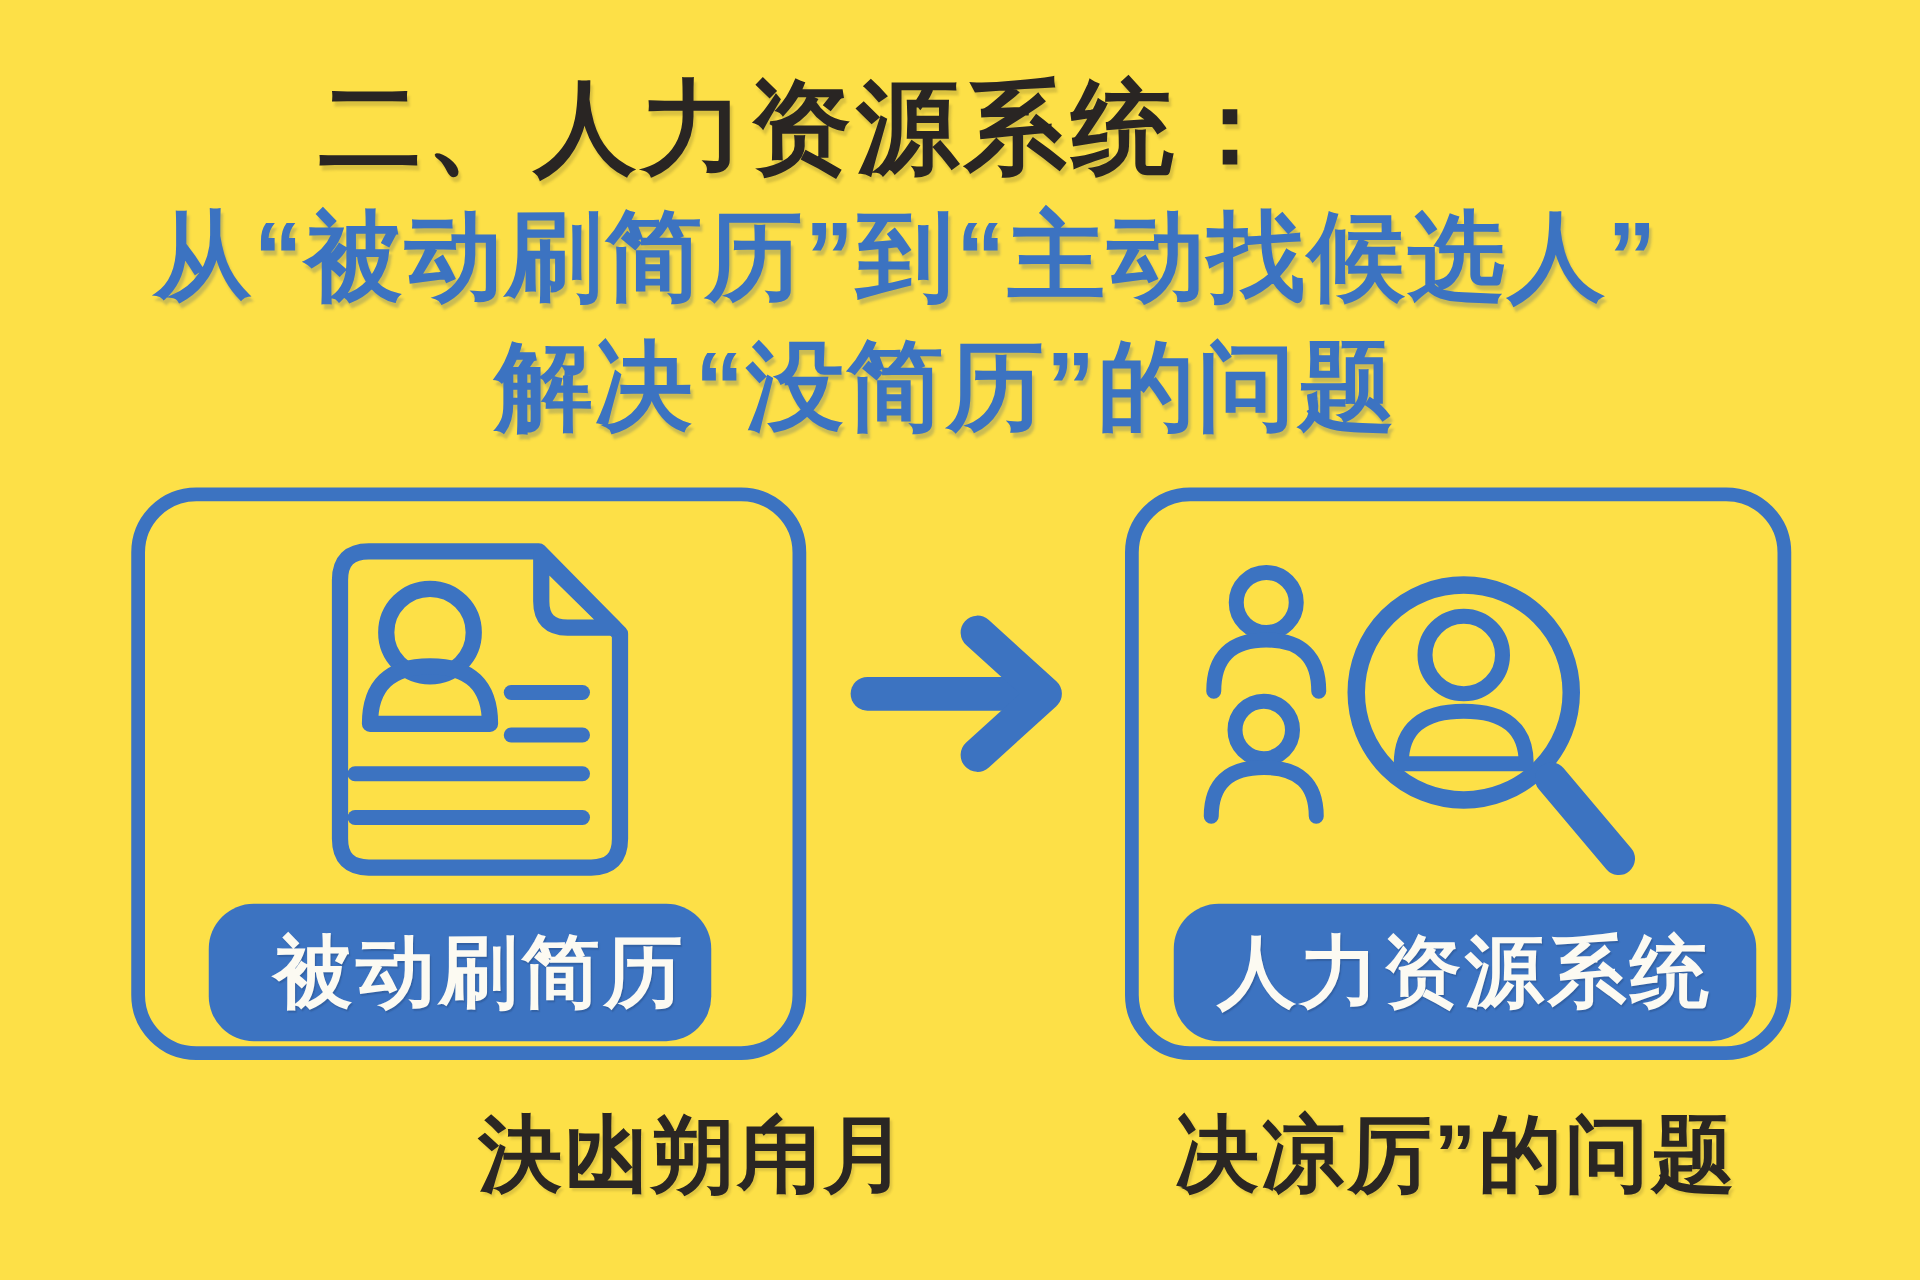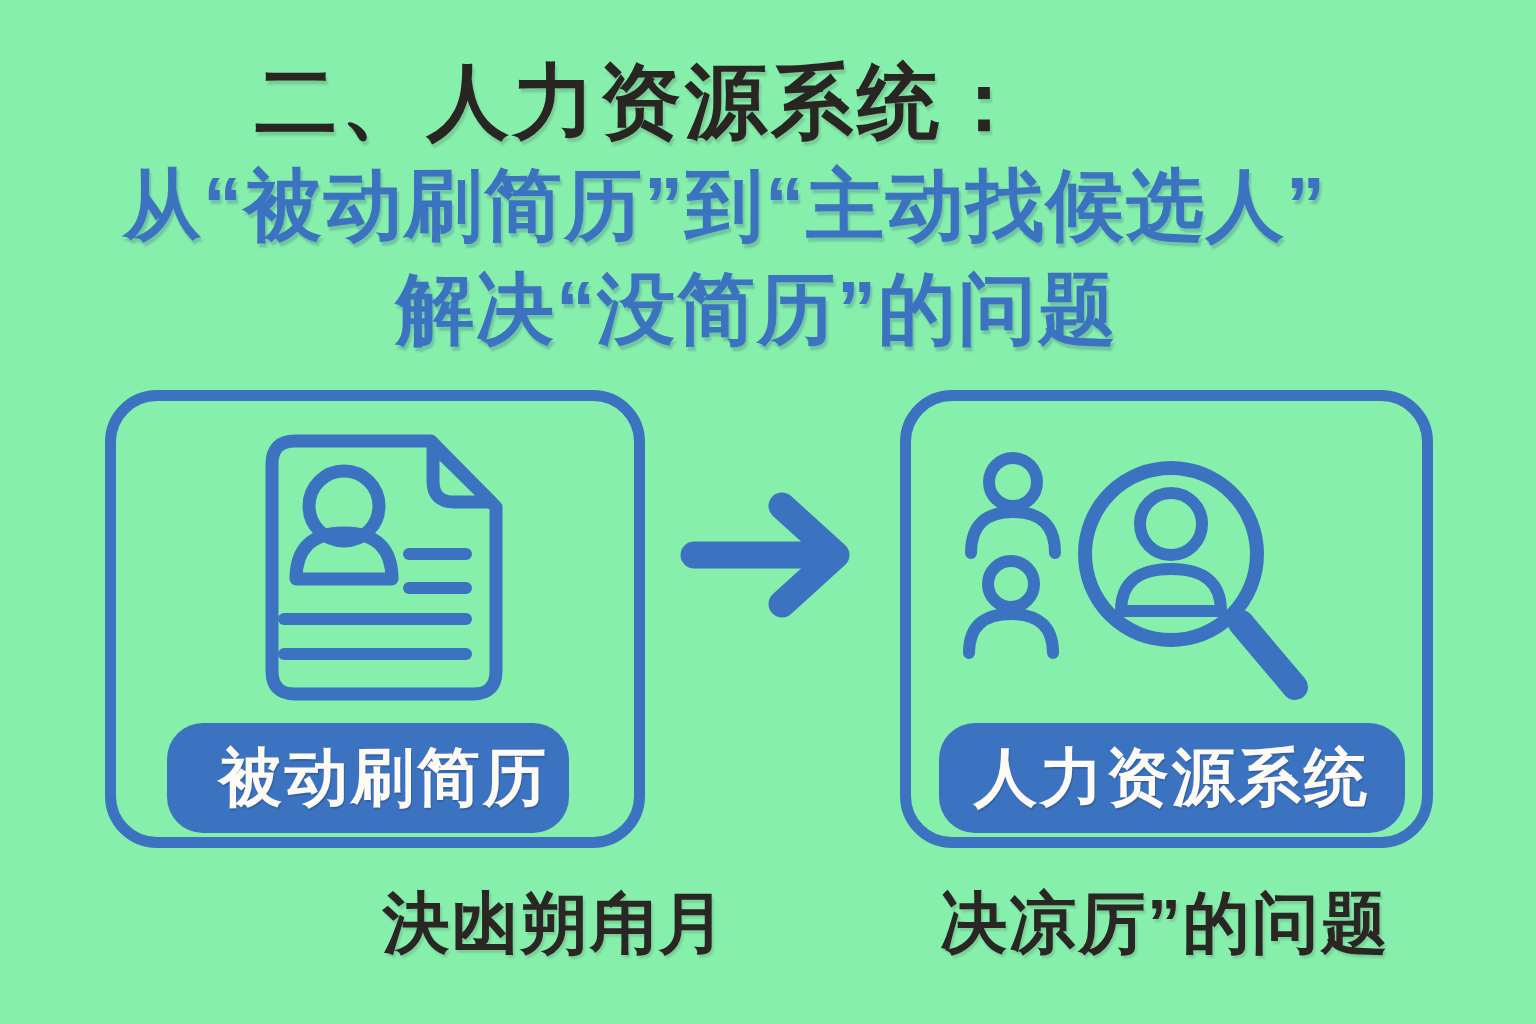--- a/index.html
+++ b/index.html
@@ -1,18 +1,18 @@
 <!DOCTYPE html>
 <html><head>
 <meta charset="utf-8">
 <style>
   html,body{margin:0;padding:0;background:#e9e6dc;}
   .page{
     position:relative;width:1536px;height:1024px;overflow:hidden;
-    background:#86efac;
+    background:#fde047;
     font-family:"Liberation Sans","DejaVu Sans",sans-serif;
   }
   .title{
     position:absolute;top:48px;left:0;width:100%;margin:0;
     text-align:center;transform:translateX(-126px);
     font-size:82px;font-weight:800;letter-spacing:4px;color:#292523;
     text-shadow:2px 4px 2px rgba(40,35,30,.16);
   }
   .sub{
     position:absolute;left:0;width:100%;text-align:center;

